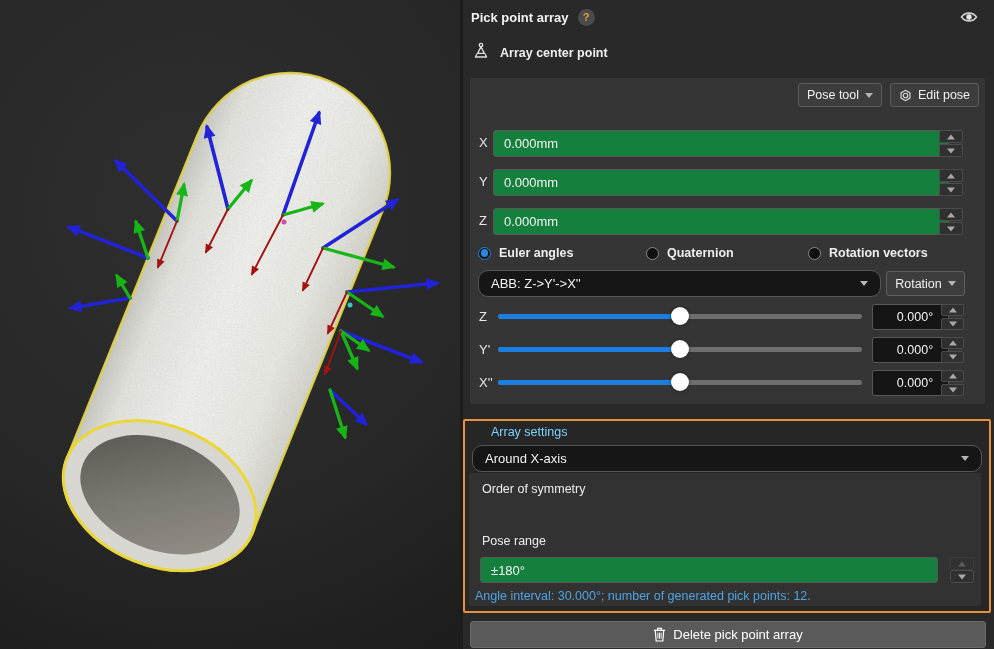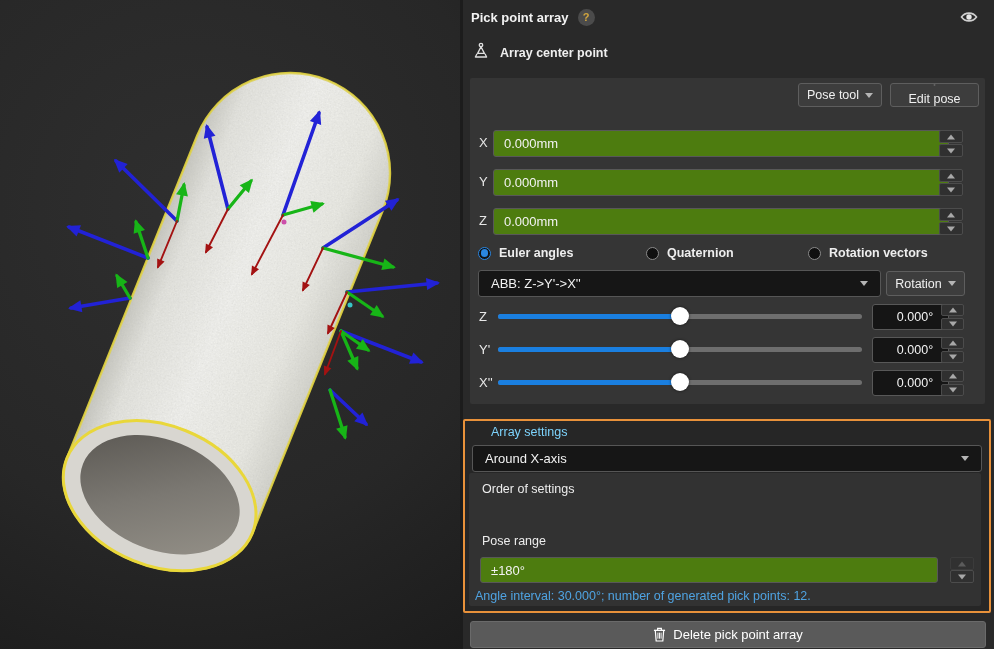--- a/index.html
+++ b/index.html
@@ -17,40 +17,40 @@
   .help-badge{width:17px;height:17px;border-radius:50%;background:#4b4b4b;color:#d2a63e;
               font-weight:700;font-size:11px;line-height:17px;text-align:center;cursor:default;}
   .eye{position:absolute;left:497px;top:10px;width:18px;height:14px;}
   .section-row{position:absolute;left:9px;top:42px;display:flex;align-items:flex-end;gap:10px;}
   .section-label{font-weight:600;color:#efefef;}
   
   .pose-group{position:absolute;left:7px;top:78px;width:515px;height:326px;background:#353535;border-radius:2px;}
   .btn{background:#3d3d3d;border:1px solid #5e5e5e;border-radius:3px;color:#f0f0f0;
        display:flex;align-items:center;justify-content:center;gap:6px;font-size:12.5px;box-sizing:border-box;cursor:pointer;}
   .pose-tool{position:absolute;top:5px;left:328px;width:84px;height:24px;}
-  .edit-pose{position:absolute;top:5px;left:420px;width:89px;height:24px;flex-direction:column;}
+  .edit-pose{position:absolute;top:5px;left:420px;width:89px;height:24px;}
   .caret{width:0;height:0;border-left:4px solid transparent;border-right:4px solid transparent;border-top:5px solid #b5b5b5;}
   .field-row{position:absolute;left:0;width:515px;height:27px;}
   .f-label{position:absolute;left:9px;top:5px;color:#e6e6e6;font-size:13px;}
-  .input{position:absolute;left:23px;top:0;width:444px;height:25px;background:#4d7c0f;border:1px solid #585858;
+  .input{position:absolute;left:23px;top:0;width:444px;height:25px;background:#15803d;border:1px solid #585858;
          border-radius:3px;color:#f3f3f3;font-size:13px;line-height:25px;padding-left:10px;box-sizing:content-box;}
   .spinner{position:absolute;left:469px;top:0;width:24px;height:27px;display:flex;flex-direction:column;justify-content:space-between;}
   .spin-btn{width:24px;height:13px;background:#303030;border:1px solid #4c4c4c;border-radius:2px;
             box-sizing:border-box;position:relative;cursor:pointer;}
   .spin-btn::after{content:"";position:absolute;left:50%;top:50%;transform:translate(-50%,-50%);}
   .spin-up::after{border-left:4px solid transparent;border-right:4px solid transparent;border-bottom:5px solid #a8a8a8;}
   .spin-dn::after{border-left:4px solid transparent;border-right:4px solid transparent;border-top:5px solid #a8a8a8;}
   .spin-btn.dim{opacity:.35;}
   .radio-row{position:absolute;top:168px;left:0;width:515px;height:18px;}
   .radio-item{position:absolute;display:flex;align-items:center;gap:8px;cursor:pointer;}
   .radio{width:13px;height:13px;border-radius:50%;background:#101010;border:1.5px solid #8a8a8a;position:relative;box-sizing:border-box;}
   .radio.sel{border-color:#2a86e0;}
   .radio.sel::after{content:"";position:absolute;inset:1.8px;border-radius:50%;background:#2a86e0;}
   .radio-label{font-weight:600;color:#eee;}
-  .combo{background:#161616;border:1px solid #565656;border-radius:3px;color:#f2f2f2;font-size:13px;
+  .combo{background:#161616;border:1px solid #565656;border-radius:10px;color:#f2f2f2;font-size:13px;
          display:flex;align-items:center;box-sizing:border-box;padding:0 12px;justify-content:space-between;cursor:pointer;}
   .conv-combo{position:absolute;left:8px;top:192px;width:403px;height:27px;}
   .rot-btn{position:absolute;left:416px;top:193px;width:79px;height:25px;}
   .slider-row{position:absolute;left:0;width:515px;height:22px;}
   .s-label{position:absolute;left:9px;top:3px;font-size:13px;color:#e9e9e9;}
   .slider-track{position:absolute;left:28px;top:8px;width:364px;height:5px;background:#6e6e6e;border-radius:3px;cursor:pointer;}
   .sl-fill{position:absolute;left:0;top:0;height:5px;background:#1a7fe0;border-radius:3px 0 0 3px;}
   .sl-handle{position:absolute;top:-7px;width:18px;height:18px;border-radius:50%;background:#fff;box-shadow:0 0 3px rgba(0,0,0,.6);cursor:grab;}
   .val-box{position:absolute;left:402px;top:-2px;width:66px;height:24px;background:#151515;border:1px solid #585858;
            border-radius:3px;color:#f3f3f3;font-size:12.5px;line-height:24px;text-align:center;padding-left:9px;}
@@ -277,21 +277,21 @@
       </div>
     </div>
 
     <div class="array-group">
       <div class="arr-title">Array settings</div>
       <div class="combo axis-combo">
         <span>Around X-axis</span>
         <span class="caret"></span>
       </div>
       <div class="subpanel">
-        <div class="sub-label" style="top:9px">Order of settings</div>
+        <div class="sub-label" style="top:9px">Order of symmetry</div>
         <div class="sub-label" style="top:61px">Pose range</div>
         <div class="sub-field" style="top:84px">
           <div class="input">±180°</div>
           <div class="spinner">
             <div class="spin-btn spin-up dim"></div>
             <div class="spin-btn spin-dn"></div>
           </div>
         </div>
         <div class="info-text">Angle interval: 30.000°; number of generated pick points: 12.</div>
       </div>

